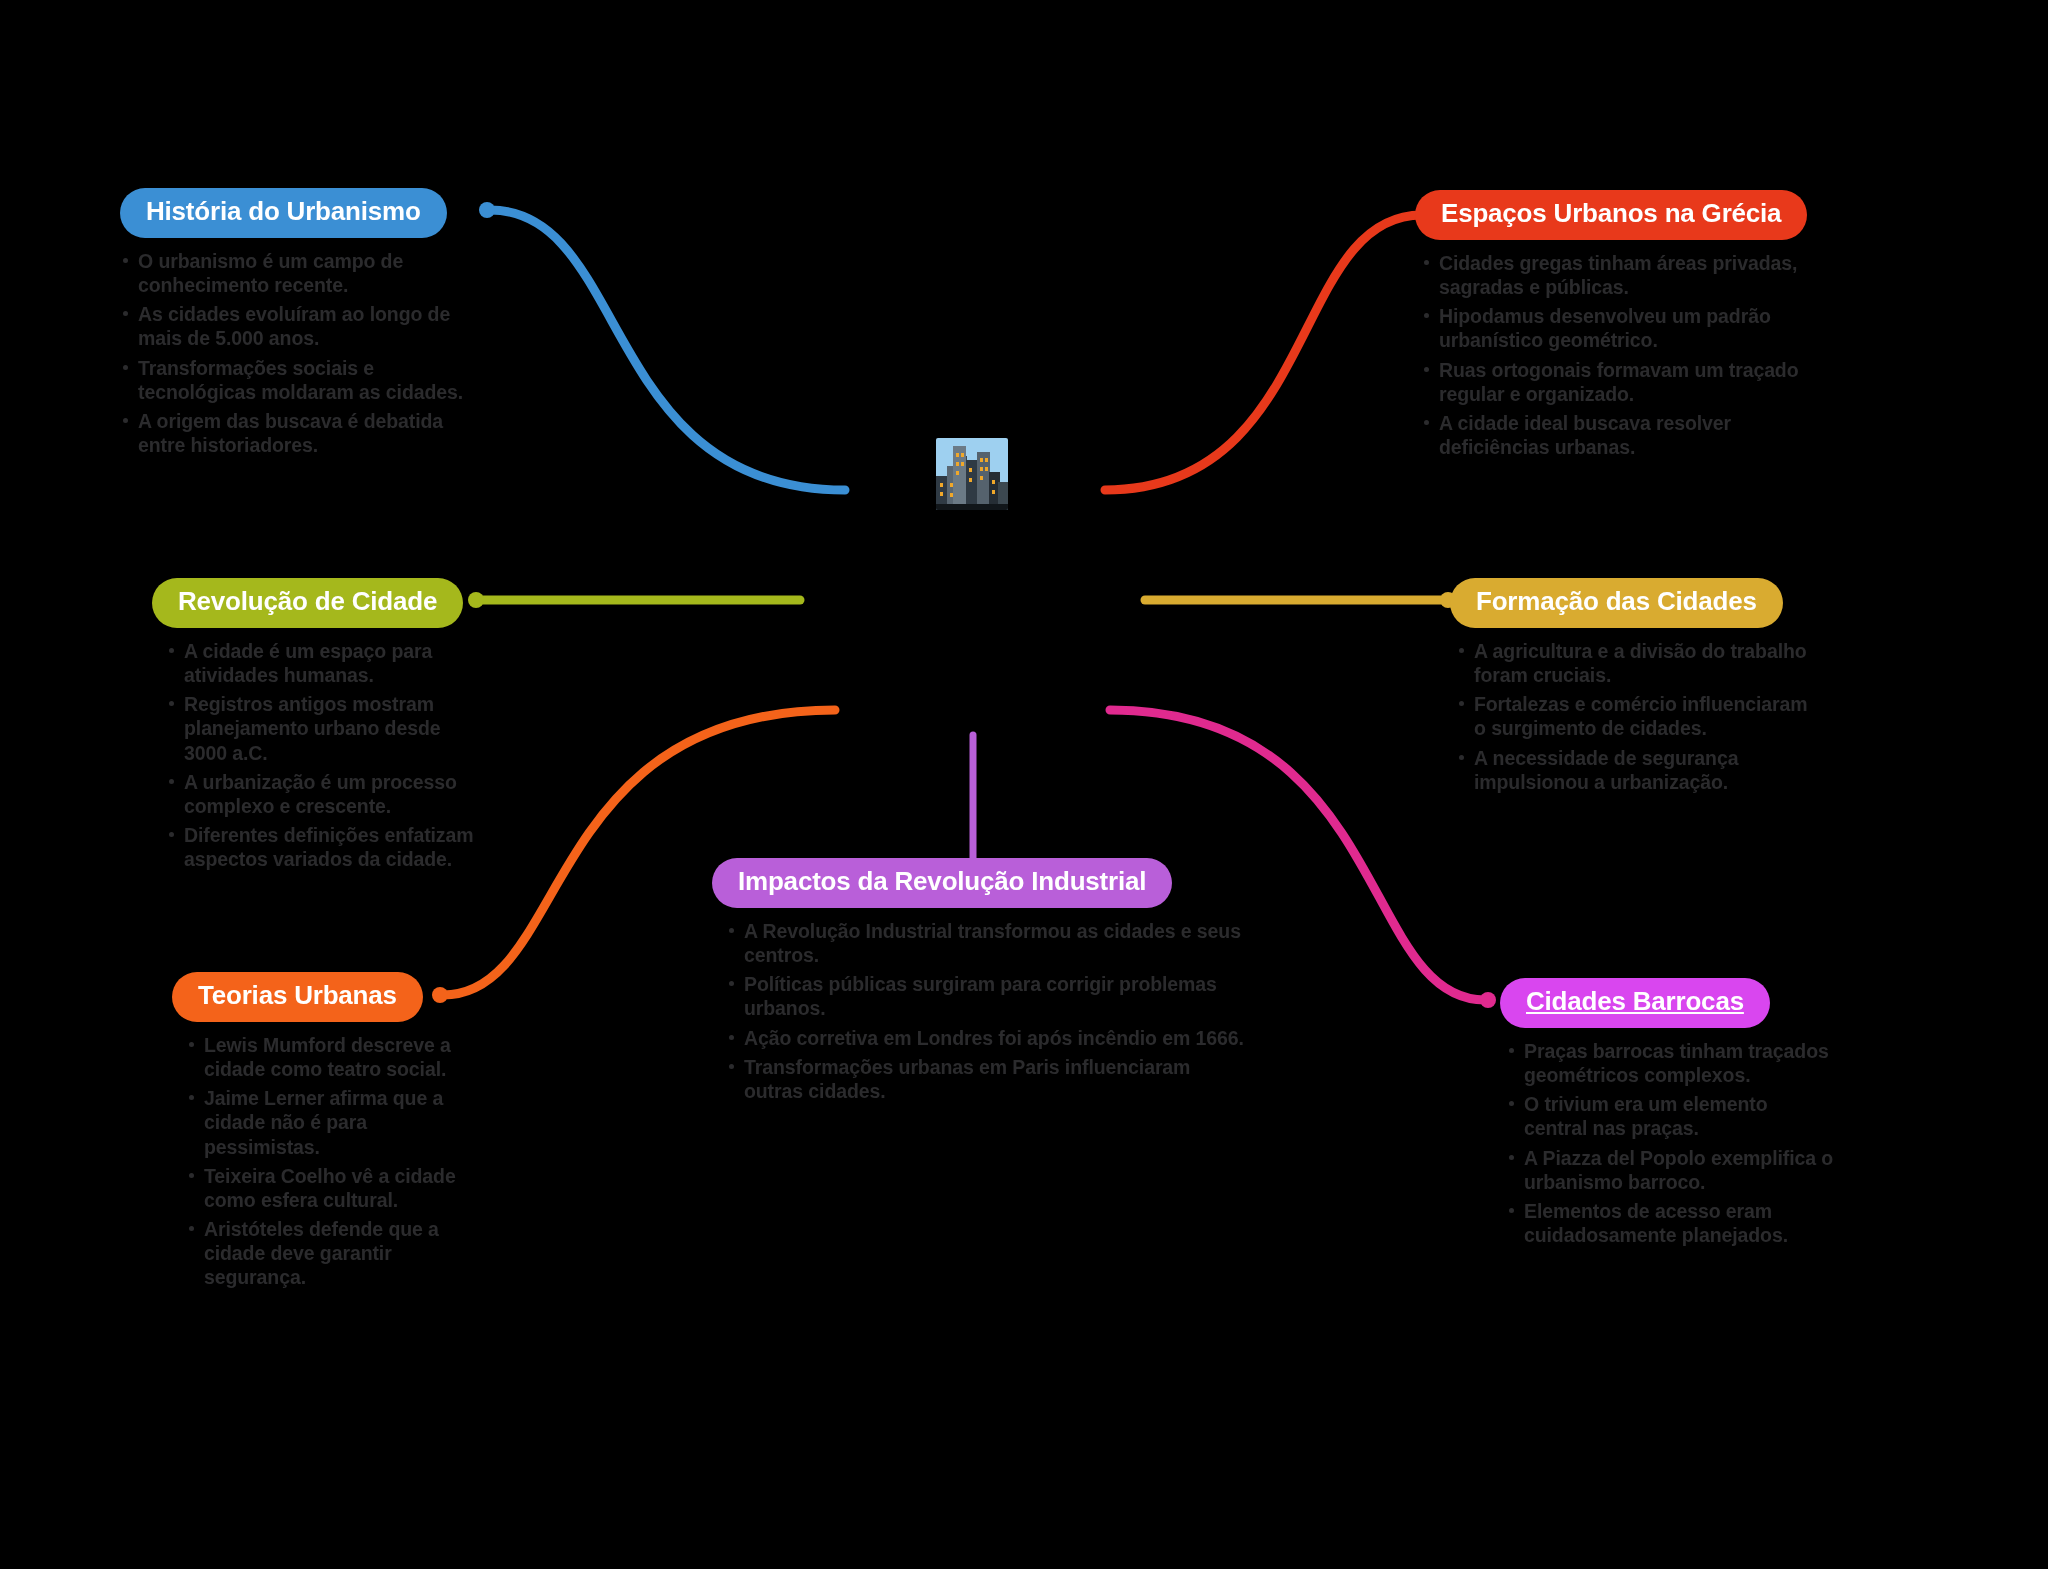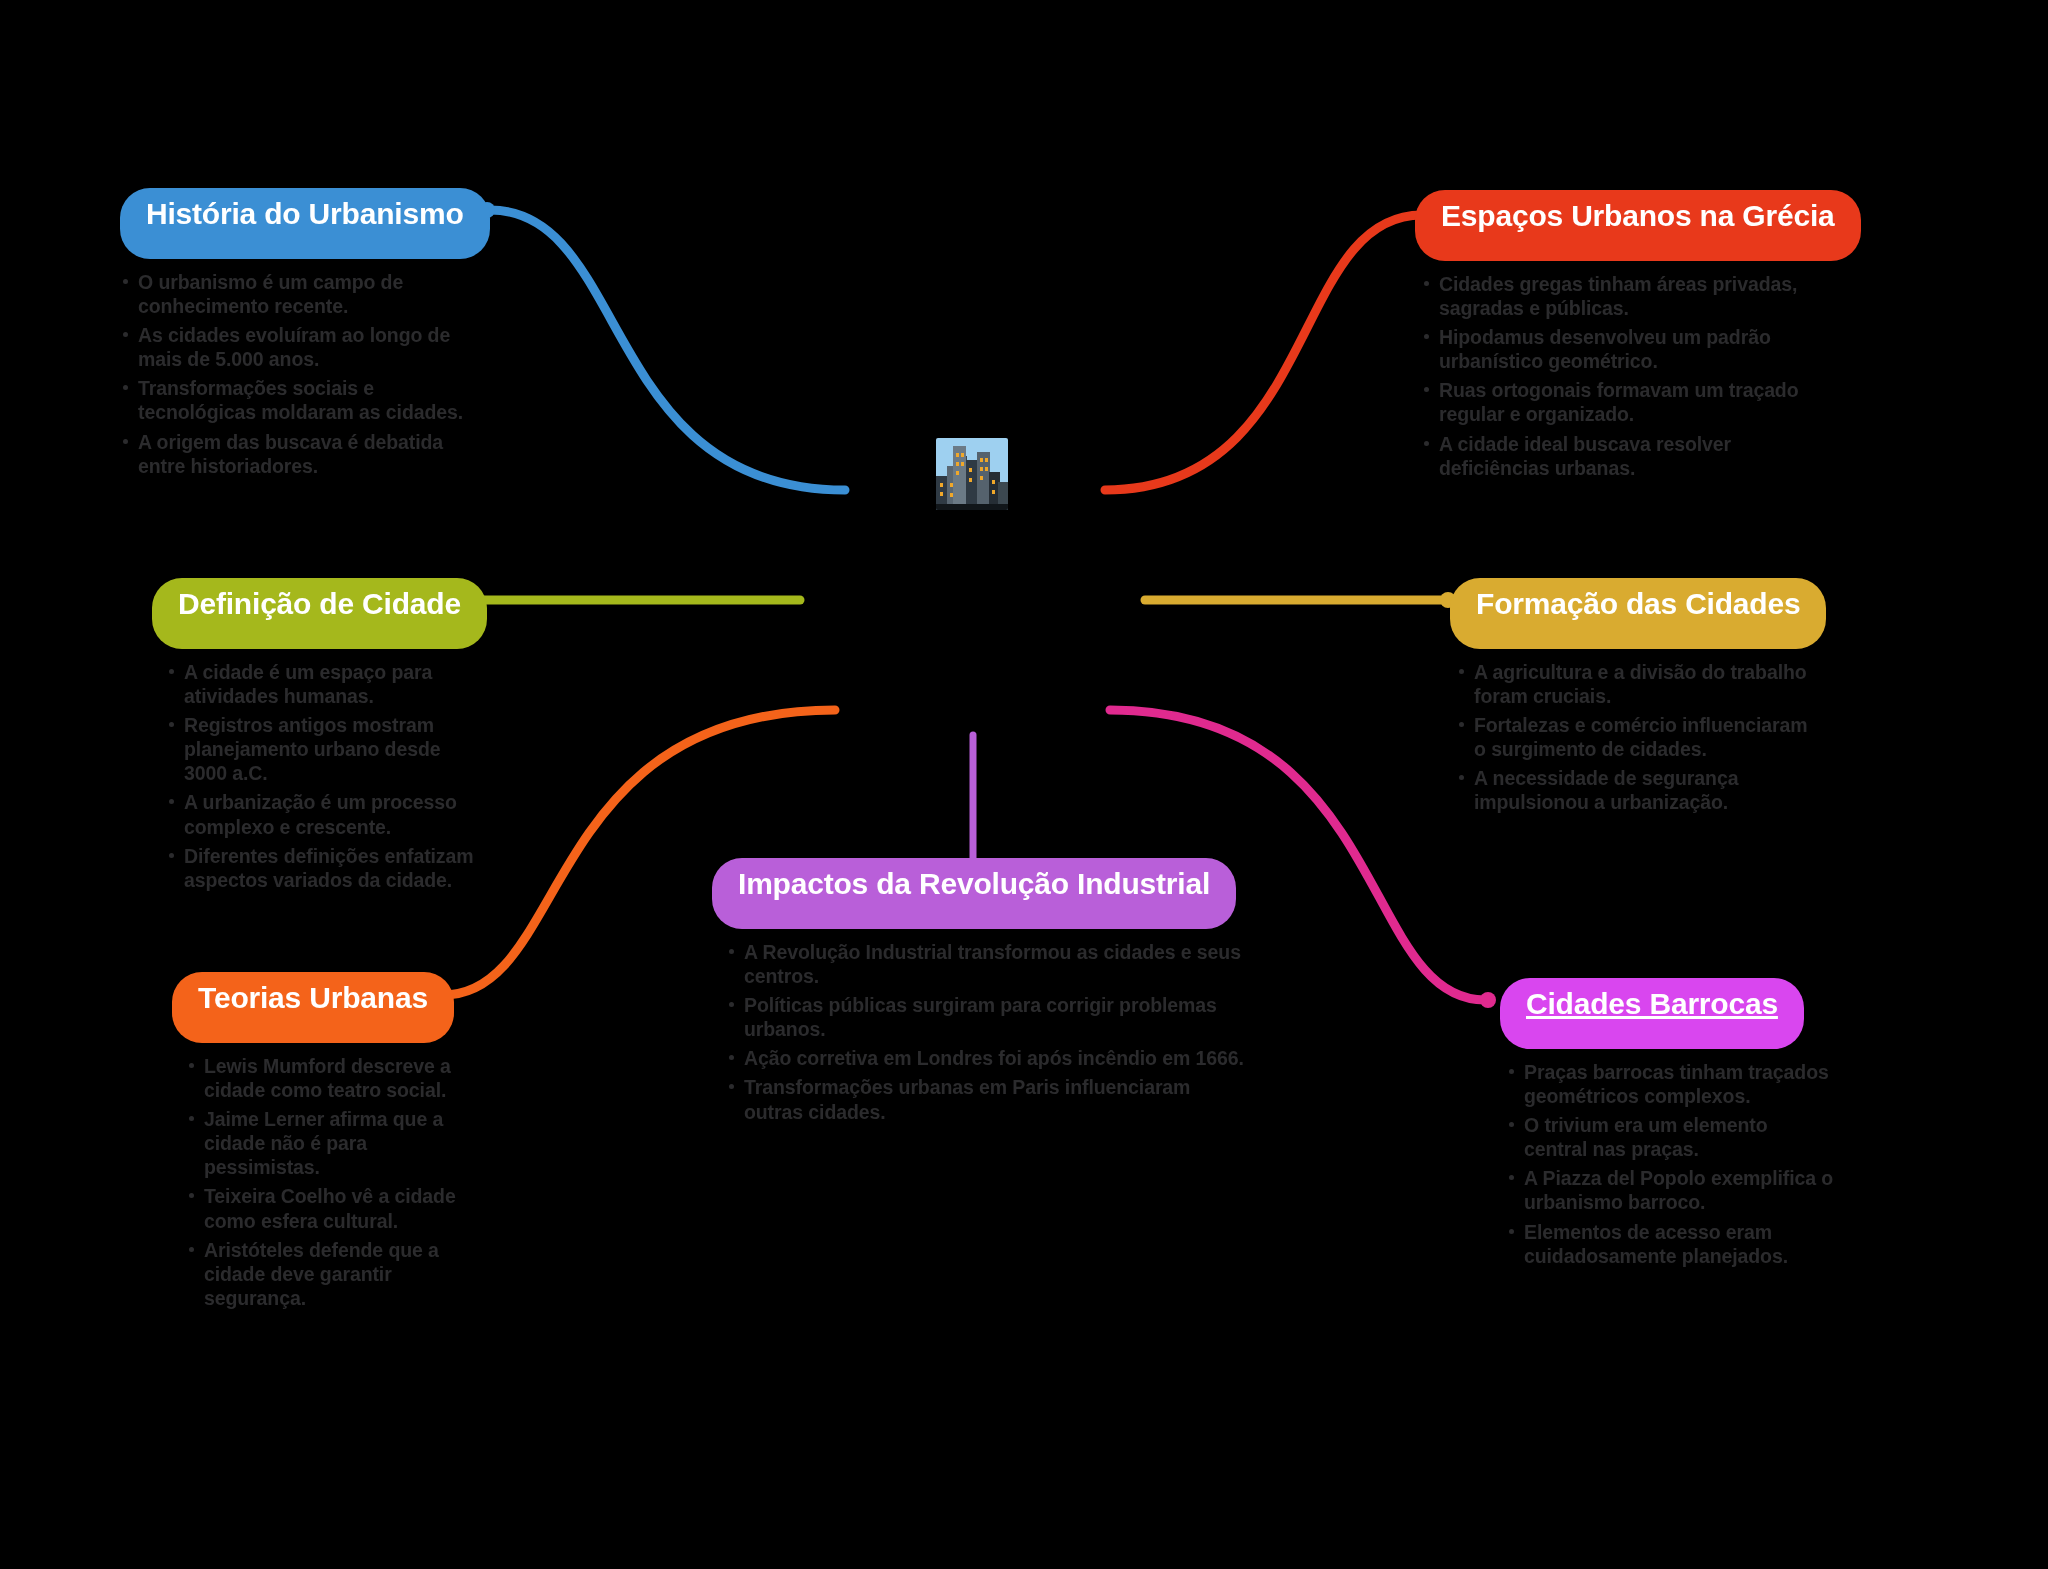--- a/index.html
+++ b/index.html
@@ -20,24 +20,24 @@
     width:74px; height:74px;
     display:flex; align-items:center; justify-content:center;
   }
   .city-icon{ width:72px; height:72px; display:block; border-radius:2px; }
 
   
   .branch{ position:absolute; }
   .pill{
     display:inline-block;
     border-radius:30px;
-    padding:9px 26px 27px 26px;
+    padding:9px 26px 11px 26px;
     color:#ffffff;
     font-weight:bold;
-    font-size:30px;
+    font-size:26px;
     letter-spacing:-0.2px;
     white-space:nowrap;
     line-height:1.15;
   }
   .bullets{
     list-style:none;
     margin-top:11px;
     padding:0;
   }
   .bullets li{
@@ -153,21 +153,21 @@
     <div class="pill" style="background: rgb(232, 57, 27);">Espaços Urbanos na Grécia</div>
     <ul class="bullets">
       <li>Cidades gregas tinham áreas privadas, sagradas e públicas.</li>
       <li>Hipodamus desenvolveu um padrão urbanístico geométrico.</li>
       <li>Ruas ortogonais formavam um traçado regular e organizado.</li>
       <li>A cidade ideal buscava resolver deficiências urbanas.</li>
     </ul>
   </div>
 
   <div class="branch" id="b-definicao">
-    <div class="pill" style="background: rgb(165, 184, 28);">Definição de Cidade</div>
+    <div class="pill" style="background: rgb(165, 184, 28);">Revolução de Cidade</div>
     <ul class="bullets">
       <li>A cidade é um espaço para atividades humanas.</li>
       <li>Registros antigos mostram planejamento urbano desde 3000 a.C.</li>
       <li>A urbanização é um processo complexo e crescente.</li>
       <li>Diferentes definições enfatizam aspectos variados da cidade.</li>
     </ul>
   </div>
 
   <div class="branch" id="b-formacao">
     <div class="pill" style="background: rgb(217, 171, 48);">Formação das Cidades</div>

